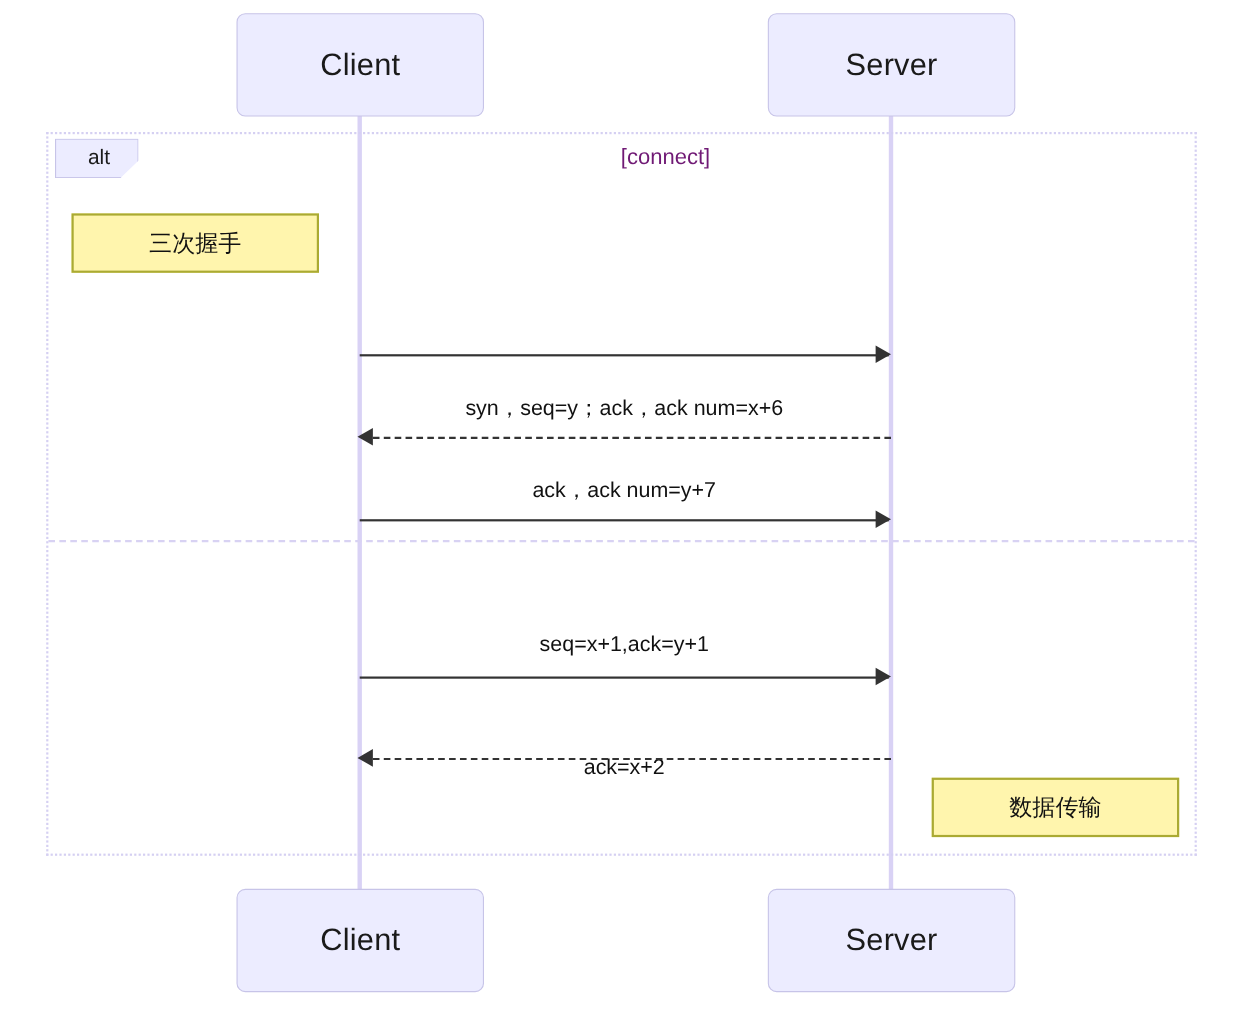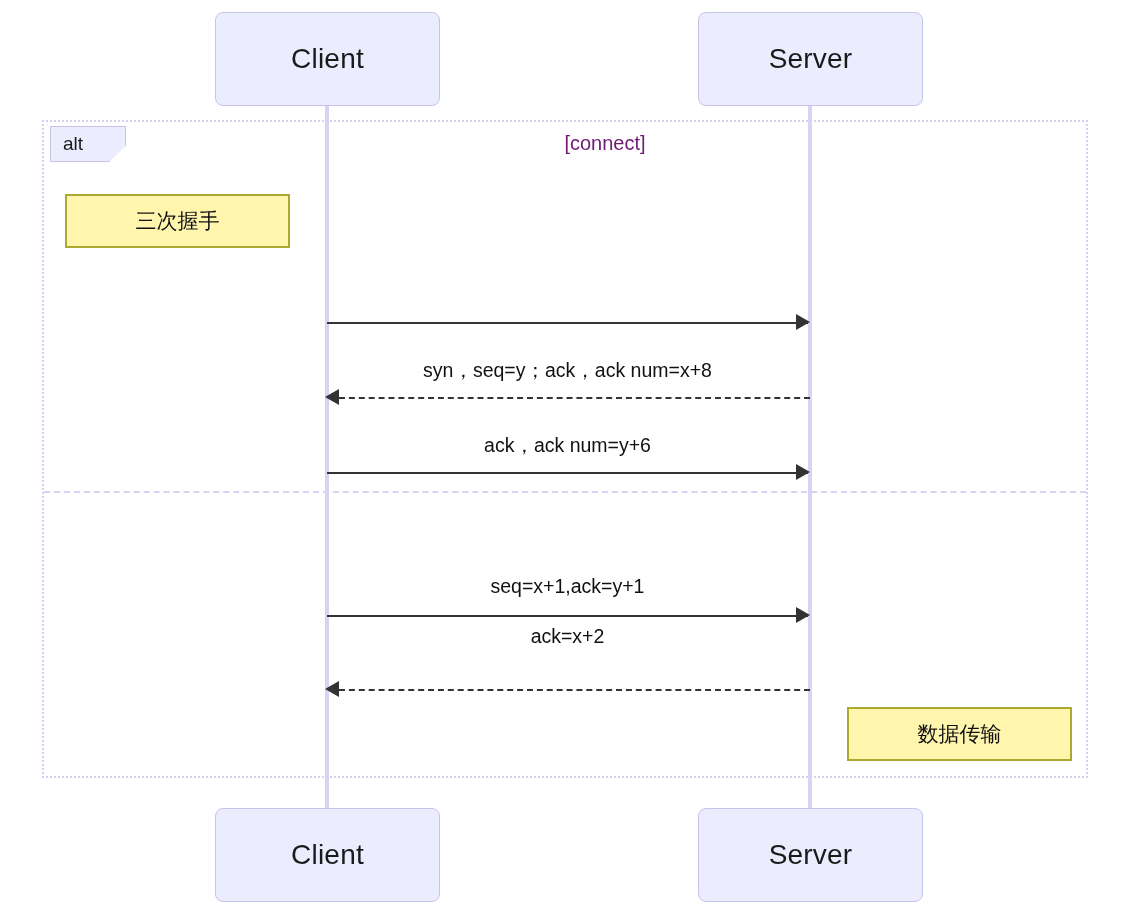--- a/index.html
+++ b/index.html
@@ -55,21 +55,21 @@
   }
   .frame-tab {
     position: absolute;
     box-sizing: border-box;
     background: #ECECFF;
     border: 1px solid #C7C4E8;
     color: #1a1a1a;
     font-size: 19px;
     display: flex;
     align-items: center;
-    padding-left: 12px;
+    padding-left: 29px;
     clip-path: polygon(0 0, 100% 0, 100% 55%, 78% 100%, 0 100%);
   }
   .frame-cond {
     position: absolute;
     text-align: center;
     font-size: 20px;
     color: #701a75;
   }
 
   
@@ -144,33 +144,33 @@
   <div class="note" style="left:65px; top:194px; width:225px; height:54px;">
     <span>三次握手</span>
   </div>
   <div class="note" style="left:847px; top:707px; width:225px; height:54px;">
     <span>数据传输</span>
   </div>
 
   <div class="msg-line" style="left:327px; top:322px; width:481px;"></div>
   <div class="arrow-head right" style="left:796px; top:314px;"></div>
 
-  <div class="msg-label" style="left:327px; top:357px; width:481px;">syn，seq=y；ack，ack num=x+8</div>
+  <div class="msg-label" style="left:327px; top:357px; width:481px;">syn，seq=y；ack，ack num=x+6</div>
   <div class="msg-line dashed" style="left:339px; top:397px; width:471px;"></div>
   <div class="arrow-head left" style="left:325px; top:389px;"></div>
 
-  <div class="msg-label" style="left:327px; top:432px; width:481px;">ack，ack num=y+6</div>
+  <div class="msg-label" style="left:327px; top:432px; width:481px;">ack，ack num=y+7</div>
   <div class="msg-line" style="left:327px; top:472px; width:481px;"></div>
   <div class="arrow-head right" style="left:796px; top:464px;"></div>
 
   <div class="msg-label" style="left:327px; top:575px; width:481px;">seq=x+1,ack=y+1</div>
   <div class="msg-line" style="left:327px; top:615px; width:481px;"></div>
   <div class="arrow-head right" style="left:796px; top:607px;"></div>
 
-  <div class="msg-label" style="left:327px; top:625px; width:481px;">ack=x+2</div>
+  <div class="msg-label" style="left:327px; top:687px; width:481px;">ack=x+2</div>
   <div class="msg-line dashed" style="left:339px; top:689px; width:471px;"></div>
   <div class="arrow-head left" style="left:325px; top:681px;"></div>
 
   <div class="participant" style="left:215px; top:808px; width:225px; height:94px;">
     <span>Client</span>
   </div>
   <div class="participant" style="left:698px; top:808px; width:225px; height:94px;">
     <span>Server</span>
   </div>
 

